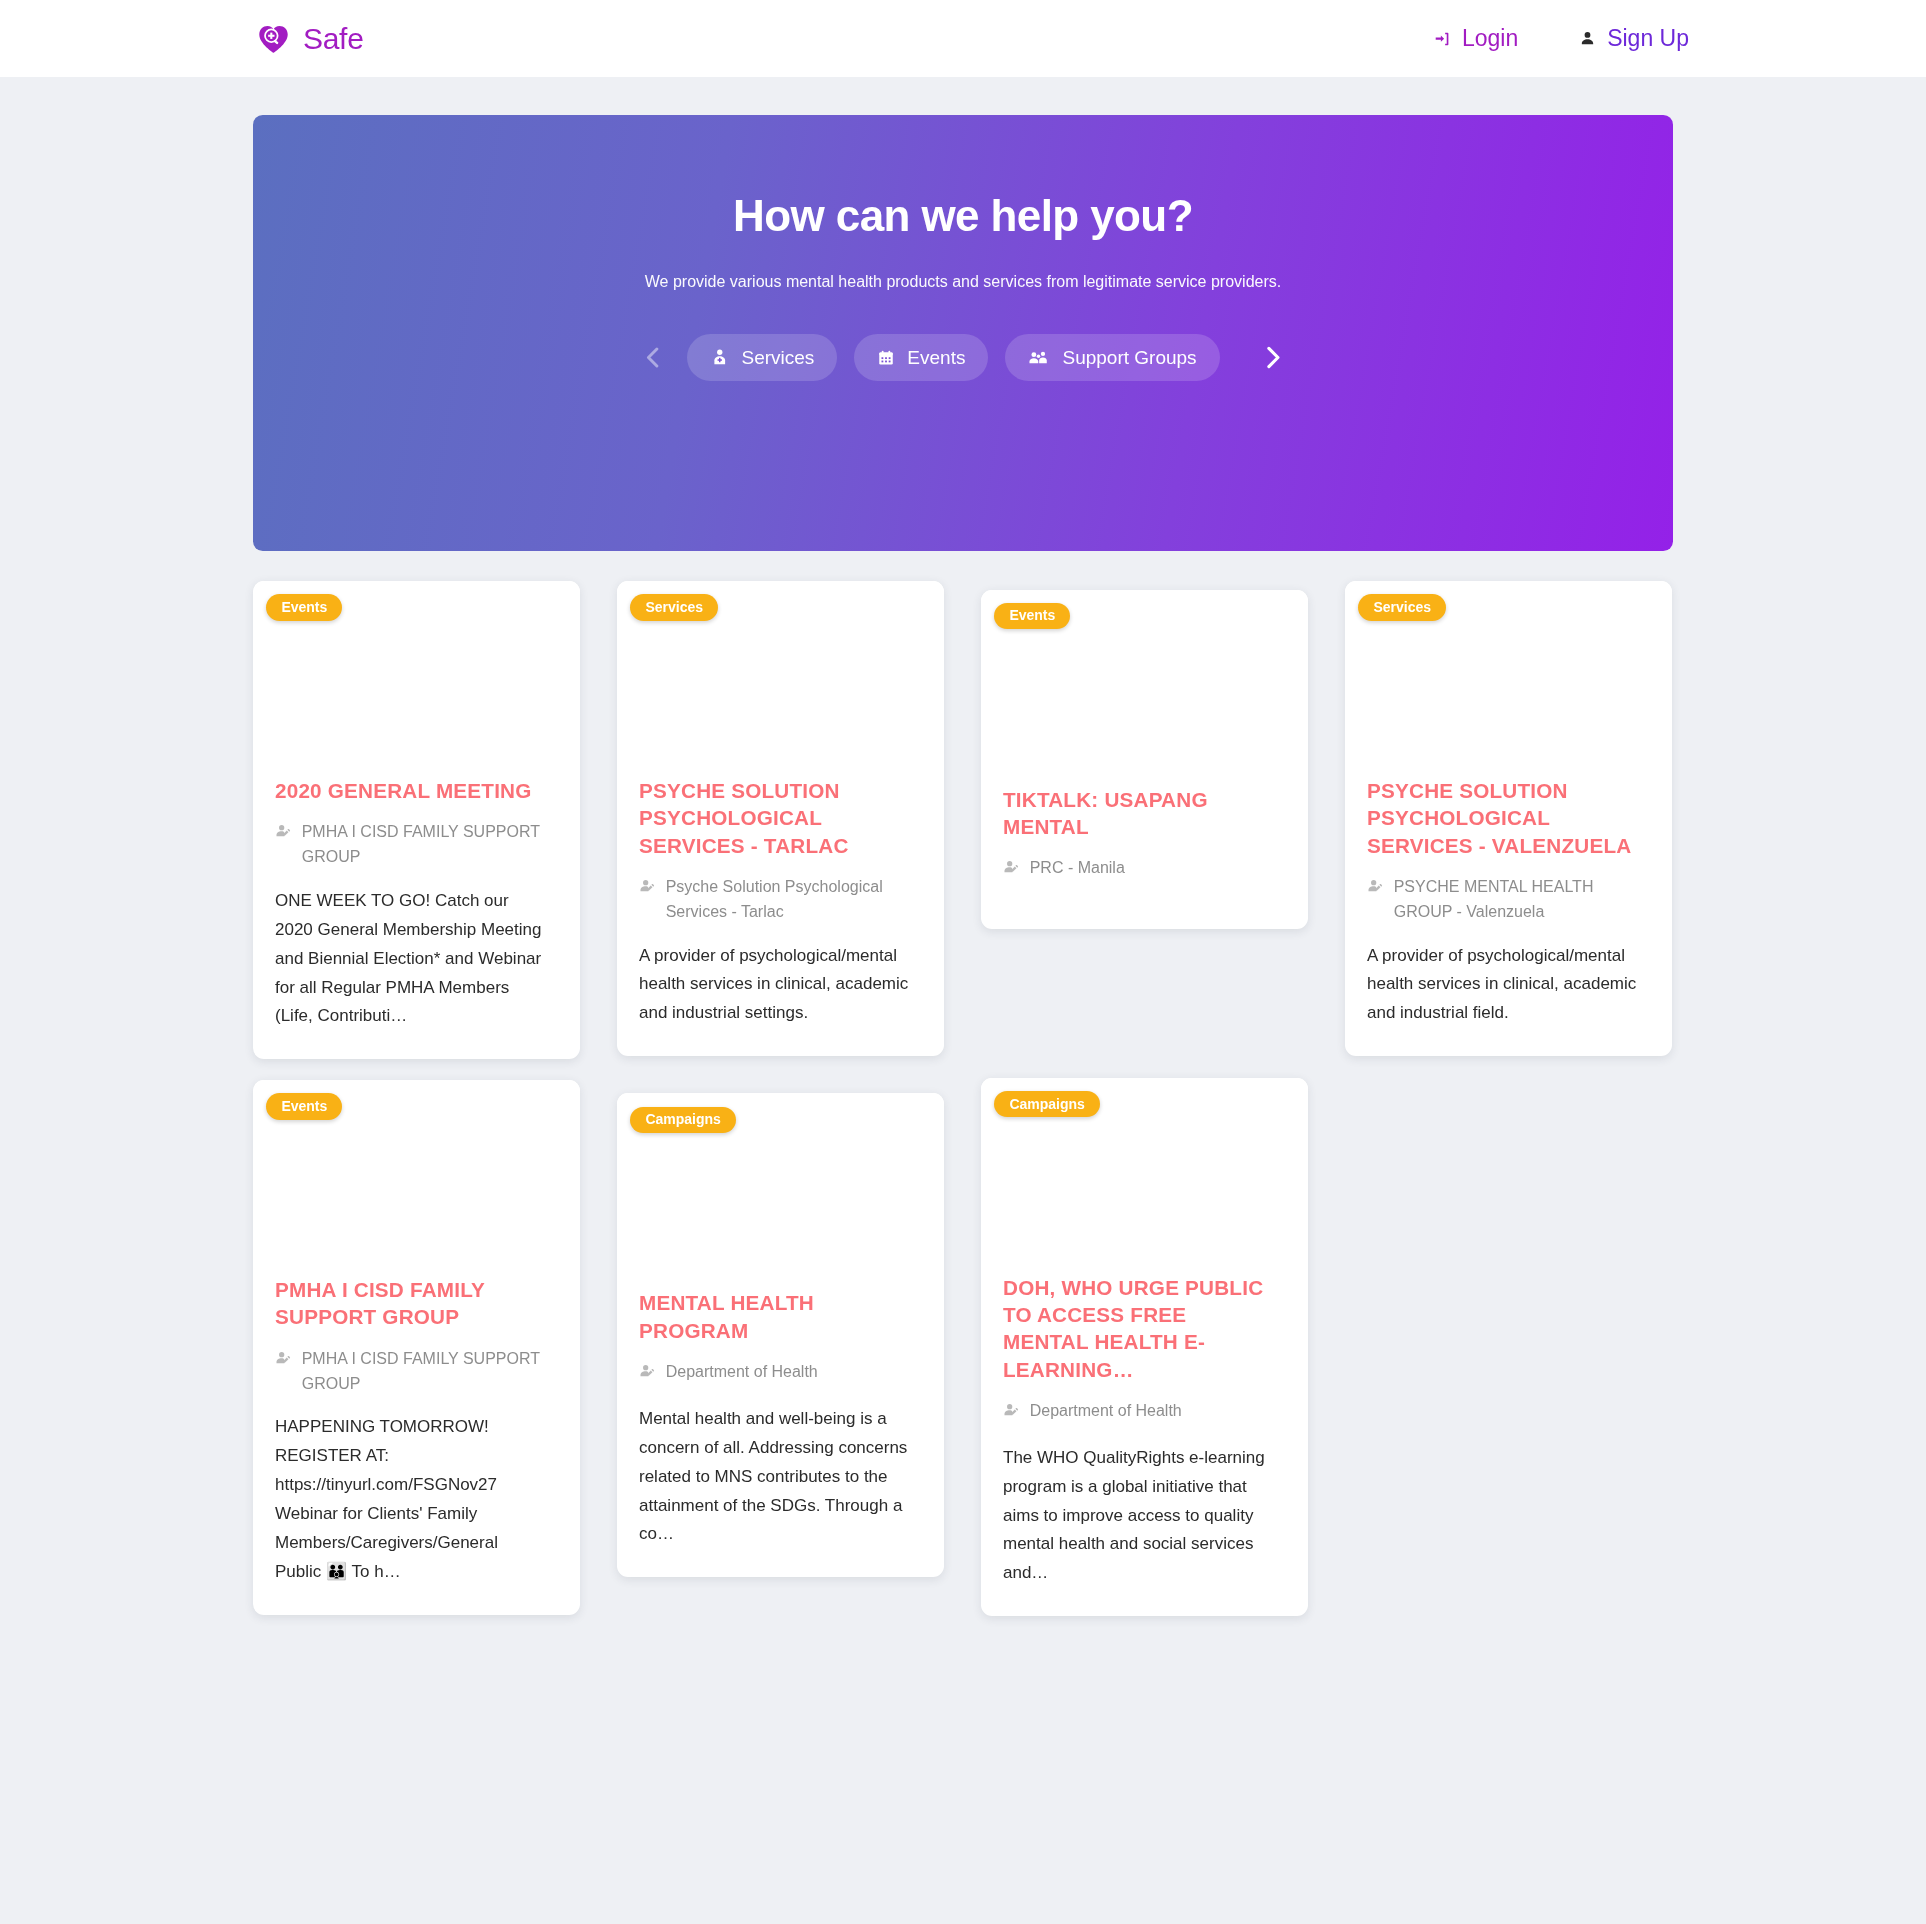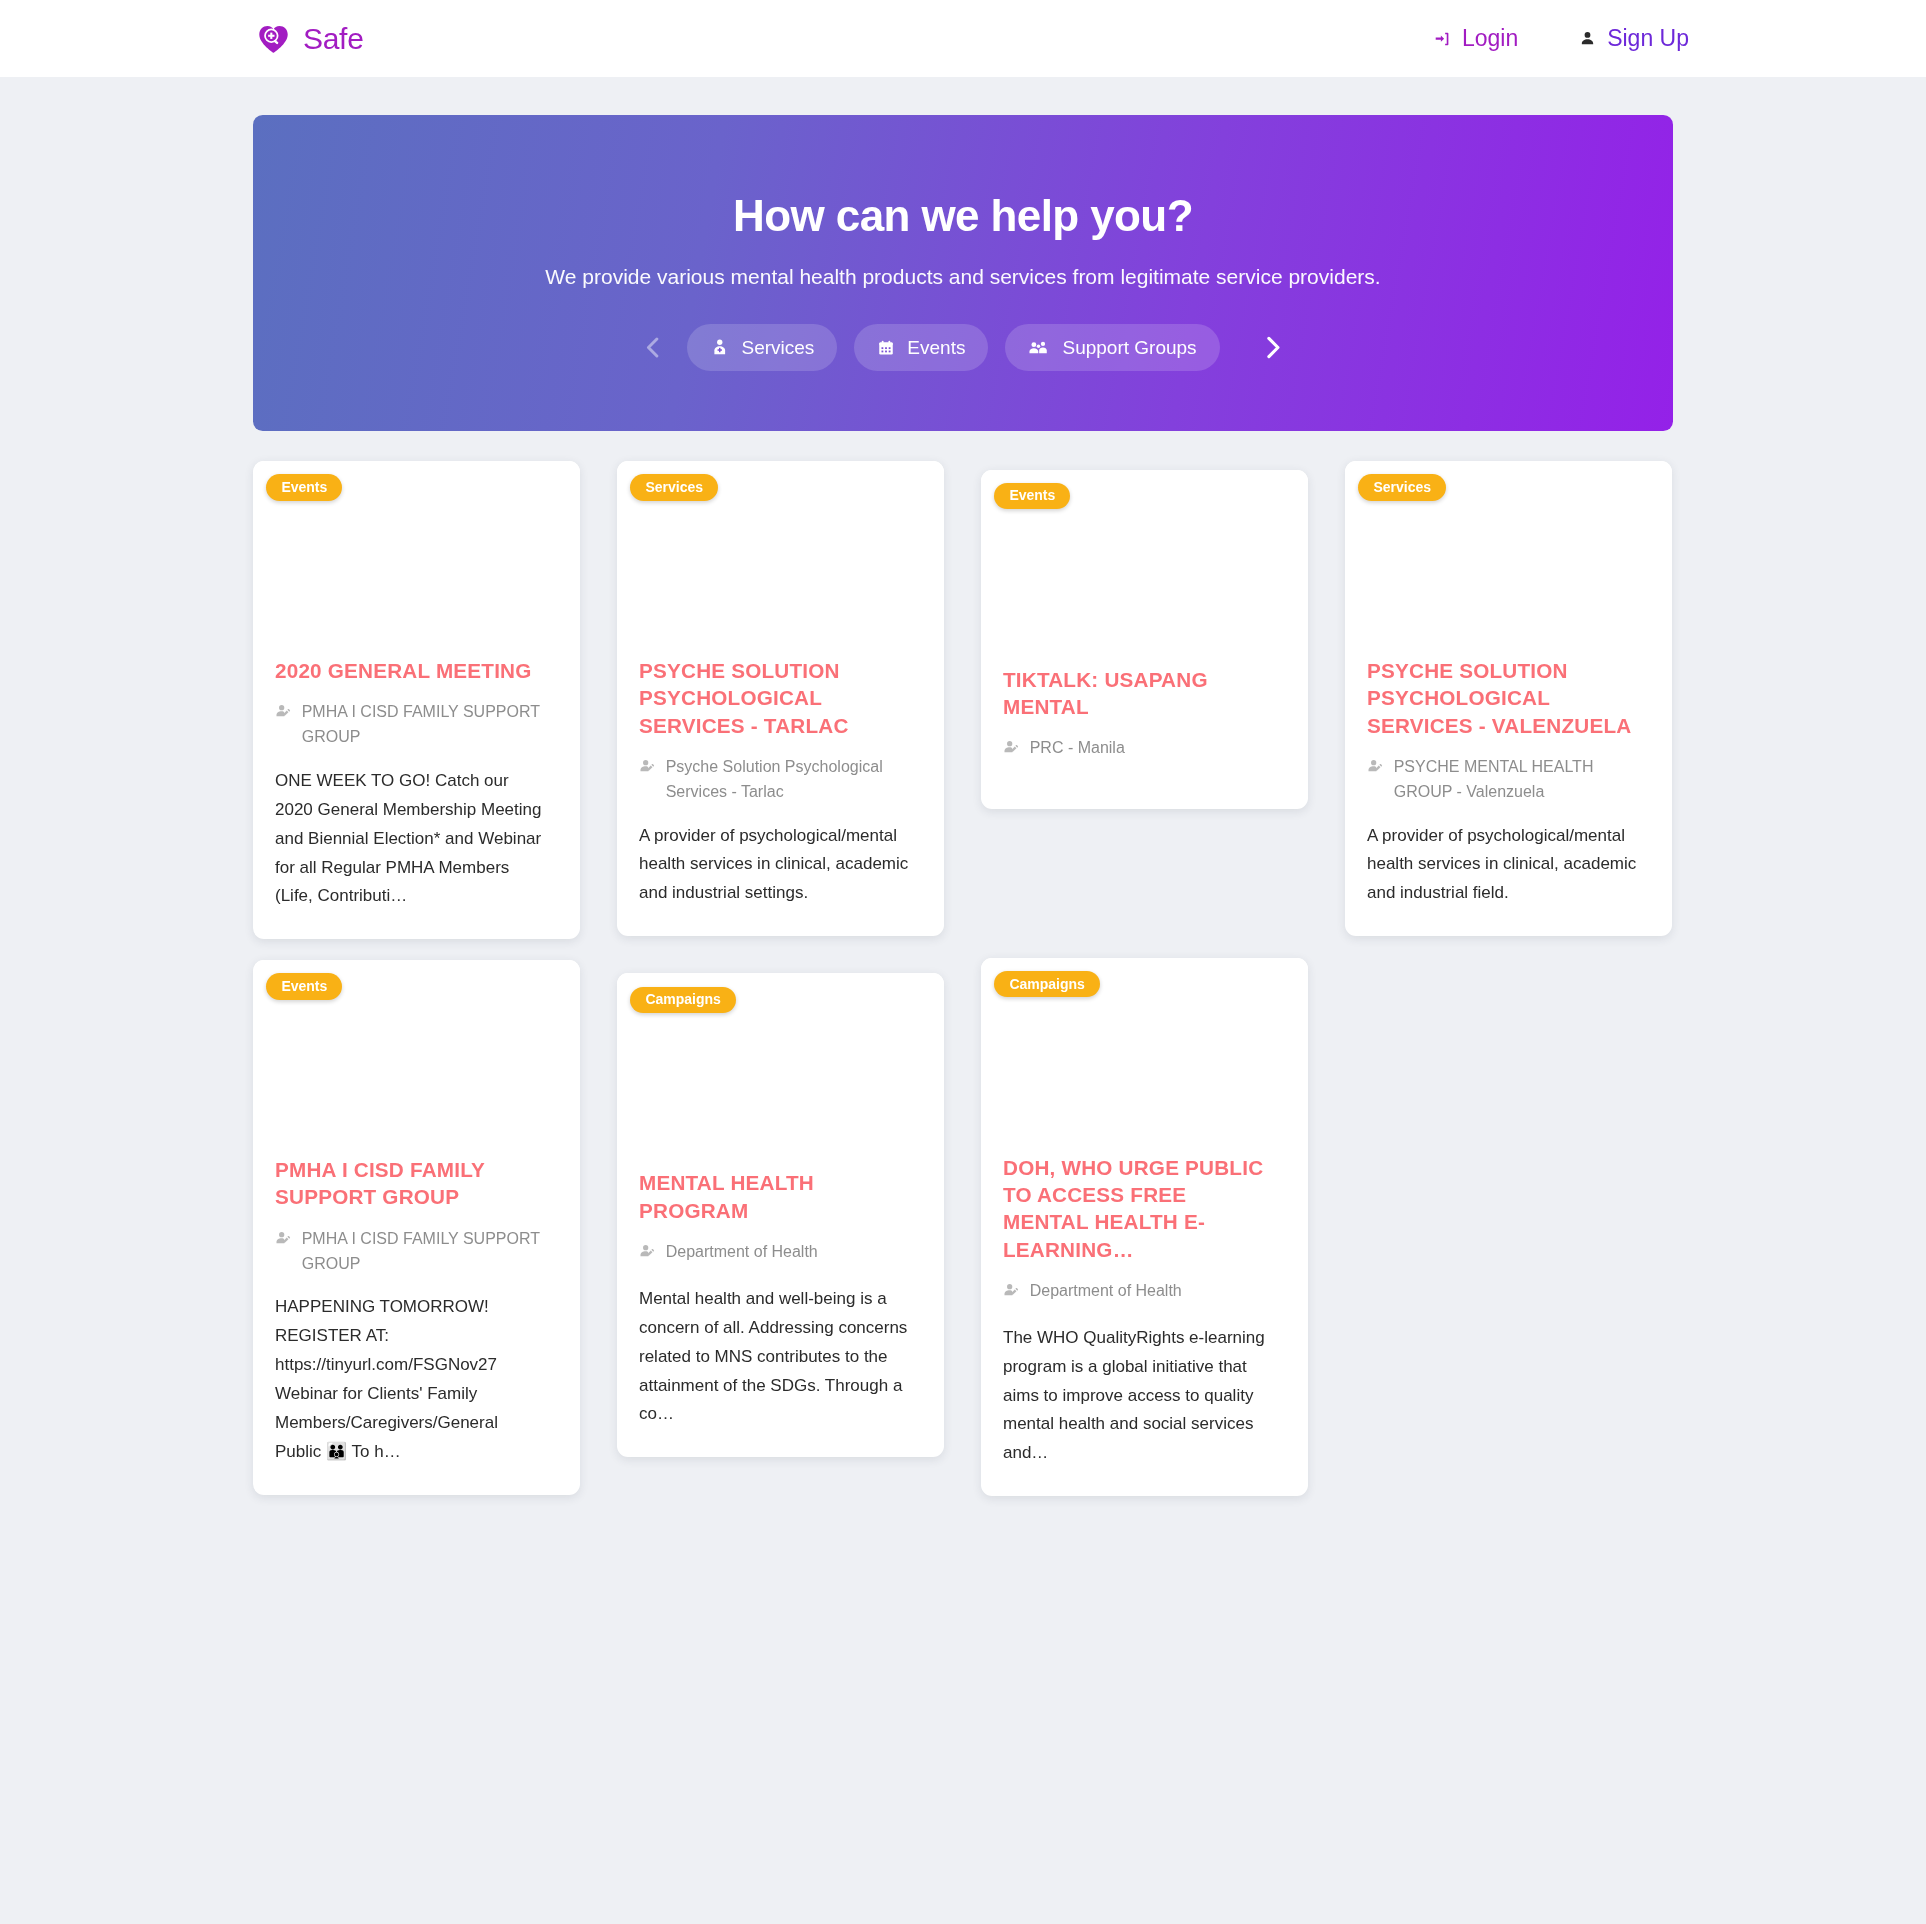--- a/index.html
+++ b/index.html
@@ -54,39 +54,40 @@
   }
   .header-link.login { color: #a21cc2; }
   .header-link.signup { color: #6d28d9; }
   .header-link svg { display: block; }
 
   
   .page-wrap { padding: 0; }
   .hero {
     margin: 38px auto 9px auto;
     width: 1420px;
-    height: 316px;
+    height: 436px;
     border-radius: 9.7px;
     background: linear-gradient(100deg, #5b6fc0 0%, #6a63cb 32%, #8340dc 66%, #9421e8 100%);
     display: flex;
     flex-direction: column;
     align-items: center;
     color: #ffffff;
     overflow: hidden;
+    gap: 8px;
   }
   .hero-title {
     margin-top: 79px;
     font-size: 44px;
     font-weight: bold;
     letter-spacing: -0.6px;
     line-height: 1;
   }
   .hero-sub {
     margin-top: 27px;
-    font-size: 21px;
+    font-size: 16px;
     font-weight: normal;
     opacity: 0.97;
   }
   .search-wrap {
     margin-top: 40px;
     width: 642px;
     height: 64px;
     background: #ffffff;
     border-radius: 37px;
     display: flex;

